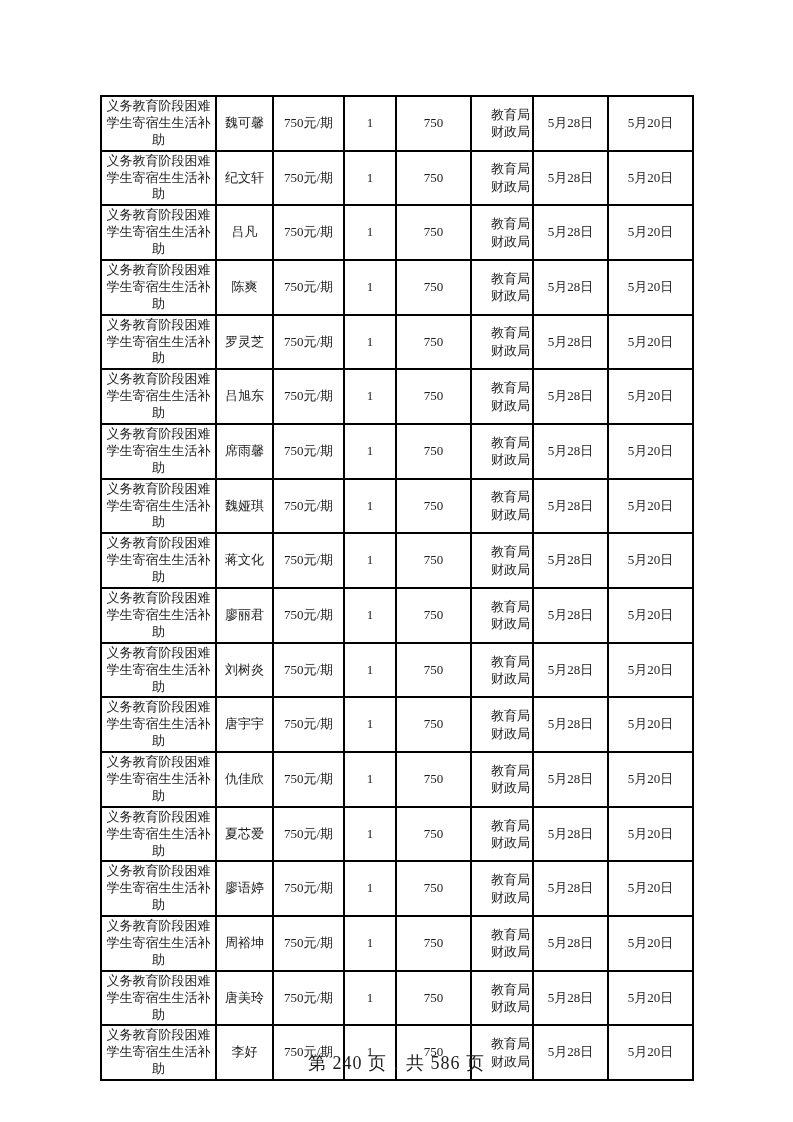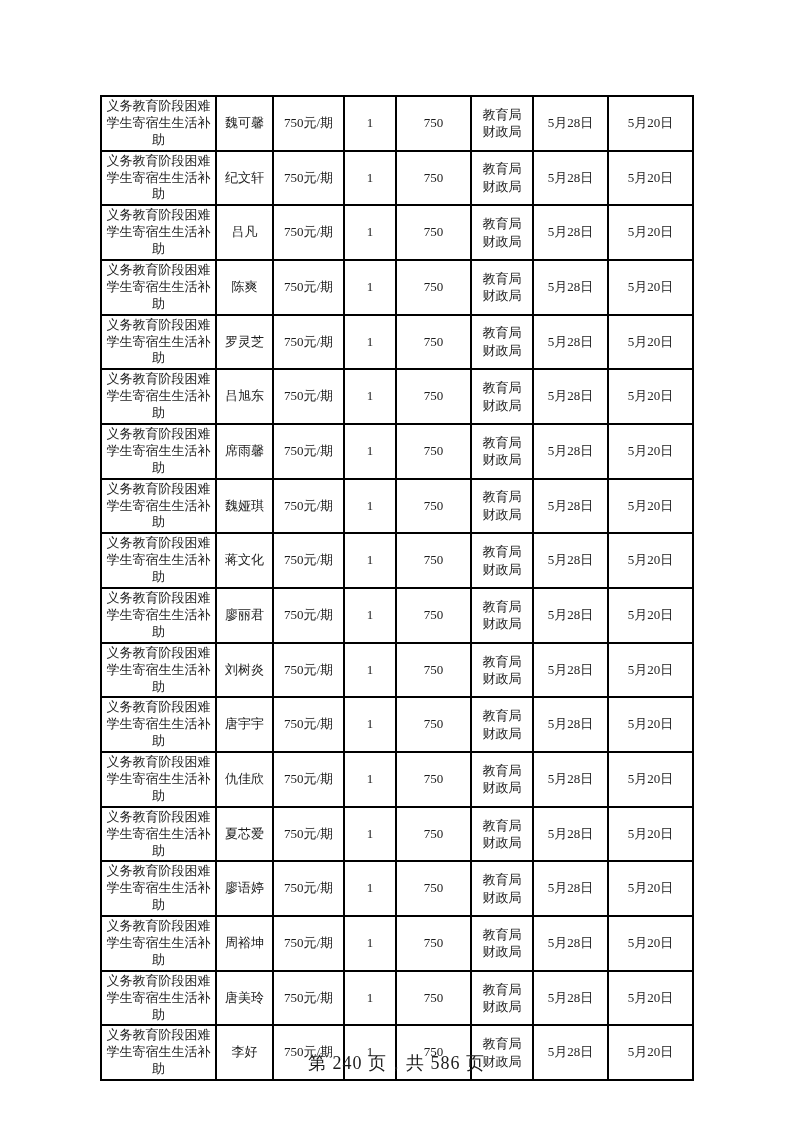--- a/index.html
+++ b/index.html
@@ -30,21 +30,21 @@
     border: 2px solid #000000;
     height: 47px;
     text-align: center;
     vertical-align: middle;
     font-size: 13px;
     line-height: 1.3;
     padding: 1px 2px;
     overflow: hidden;
   }
   td.c-project { padding: 1px 5px; line-height: 1.32; }
-  .agency-line { display: block; line-height: 1.35; }
+  .agency-line { display: block; line-height: 1.35; text-align: right; }
   .page-footer {
     position: absolute;
     left: 0;
     top: 1051px;
     width: 100%;
     text-align: center;
     font-size: 18px;
     letter-spacing: 1px;
     color: #1c1c1c;
   }

